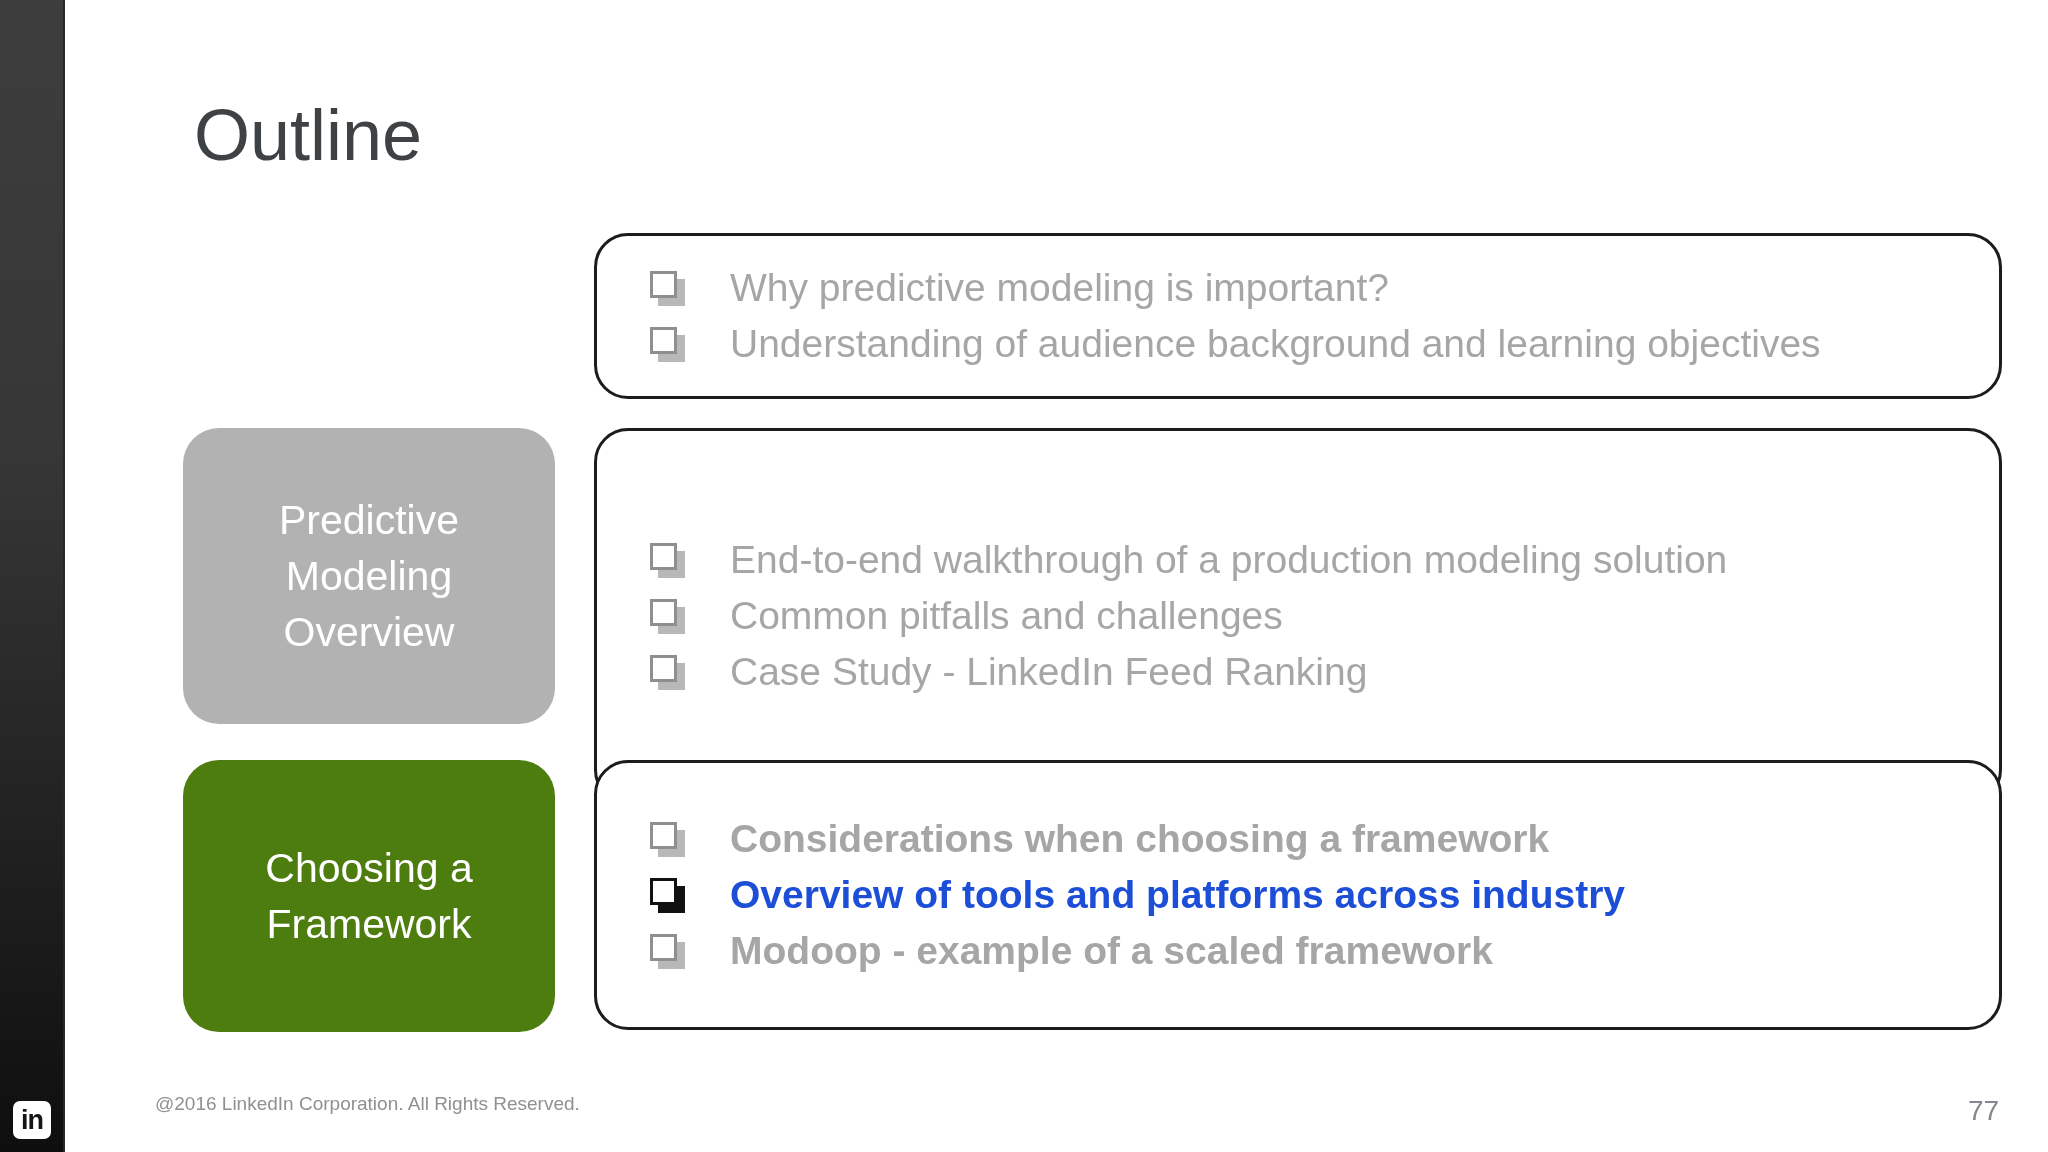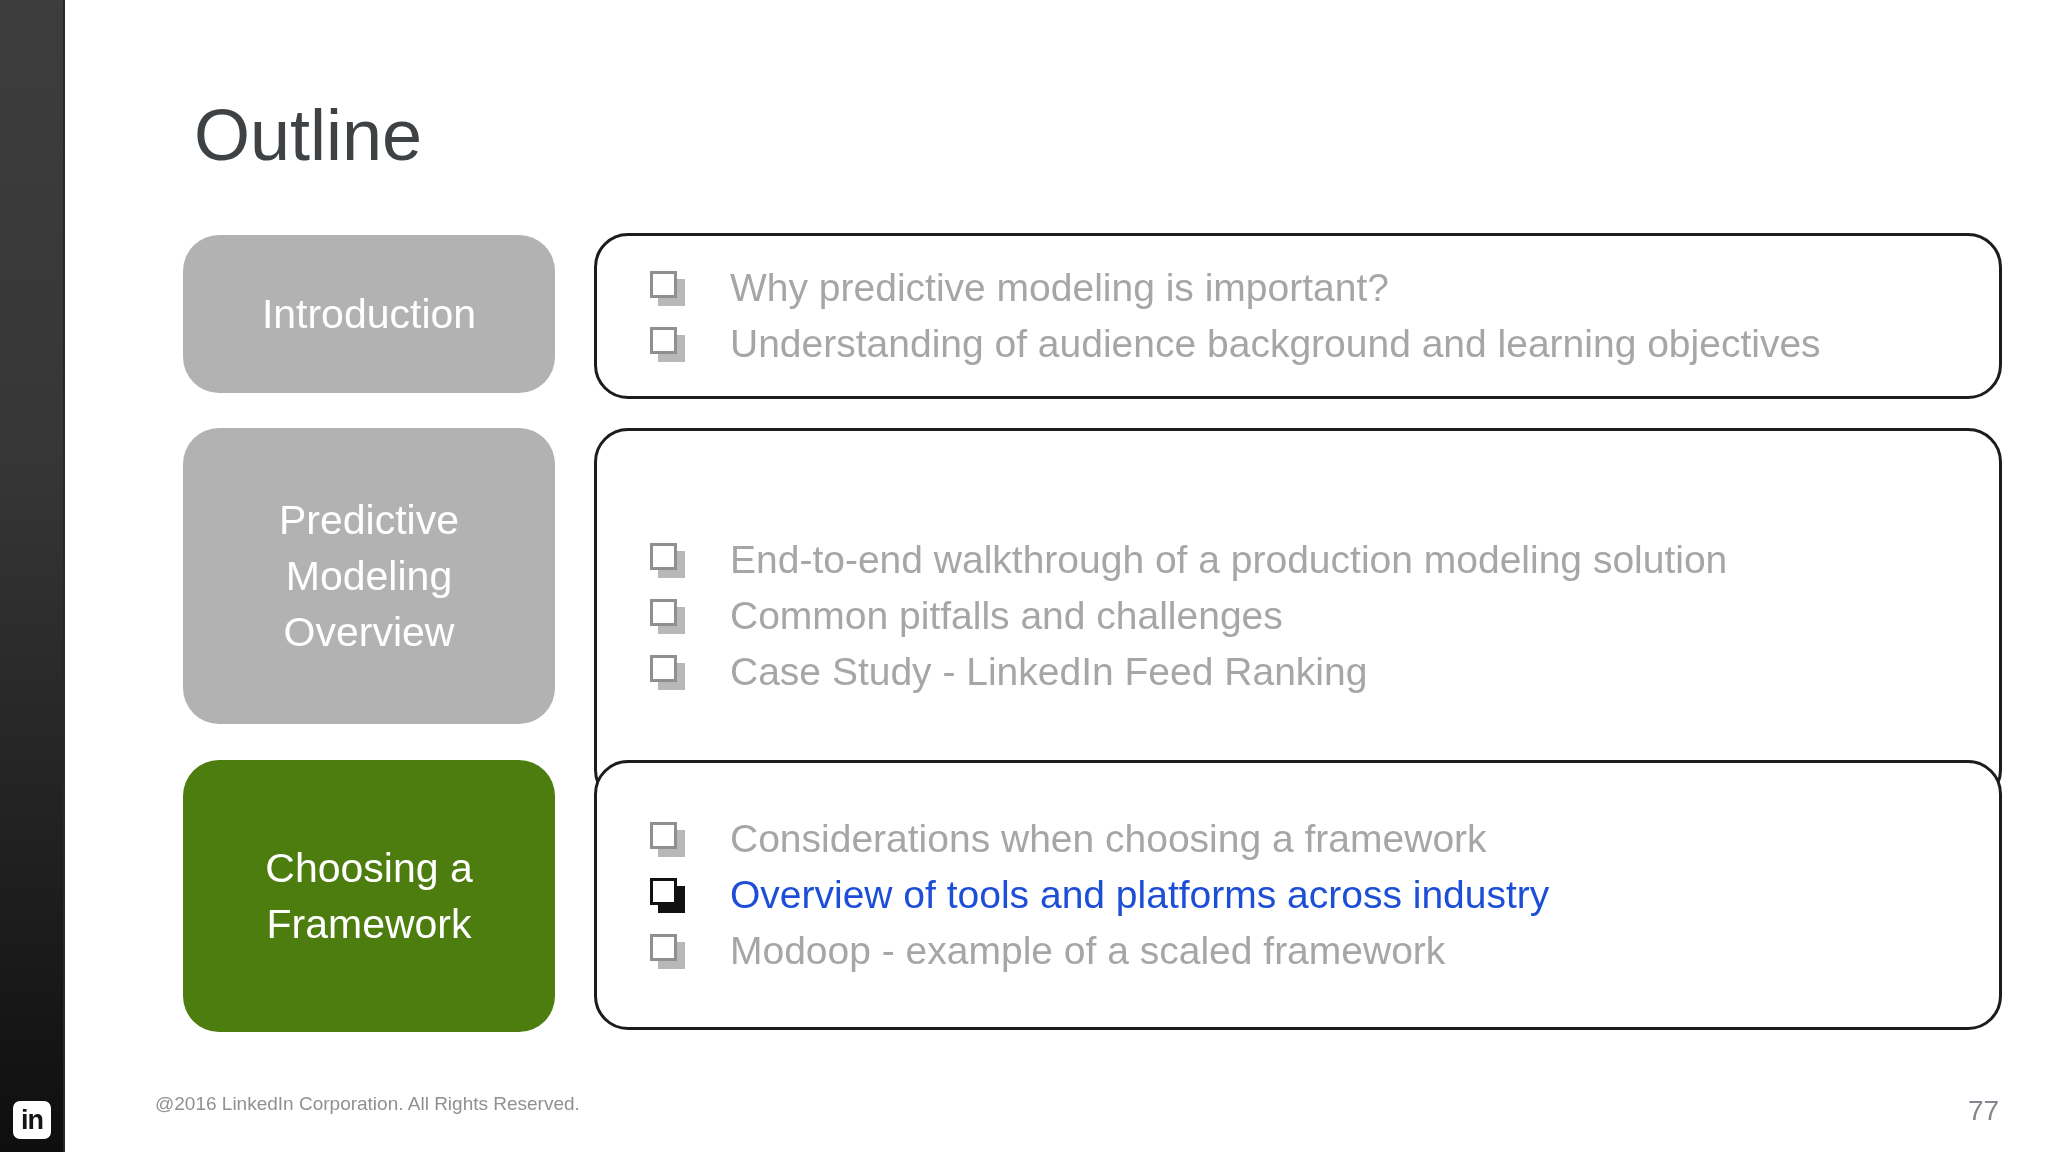--- a/index.html
+++ b/index.html
@@ -72,21 +72,21 @@
     width: 1408px;
     background: #ffffff;
     border: 3px solid #1c1c1c;
     border-radius: 34px;
     box-sizing: border-box;
     display: flex; flex-direction: column; justify-content: center;
     padding-left: 50px;
   }
   .panel-1 { top: 233px; height: 166px; }
   .panel-2 { top: 428px; height: 376px; }
-  .panel-3 { top: 760px; height: 270px; }
+  .panel-3 { top: 760px; height: 270px; font-weight: bold; }
 
   ul.items { list-style: none; margin: 0; padding: 0; }
   .item {
     display: flex; align-items: center;
     height: 56px;
     color: #a6a6a6;
     font-size: 39px;
     white-space: nowrap;
   }
   .chk {
@@ -118,23 +118,20 @@
 <body>
 
 <div class="slide">
 
   <div class="sidebar">
     <div class="li-logo">in</div>
   </div>
 
   <h1 class="title">Outline</h1>
 
-  <div class="nav-box nav-1">
-    <span>Introduction</span>
-  </div>
   <div class="panel panel-1">
     <ul class="items">
       <li class="item">
         <span class="chk"></span>
         <span>Why predictive modeling is important?</span>
       </li>
       <li class="item">
         <span class="chk"></span>
         <span>Understanding of audience background and learning objectives</span>
       </li>

